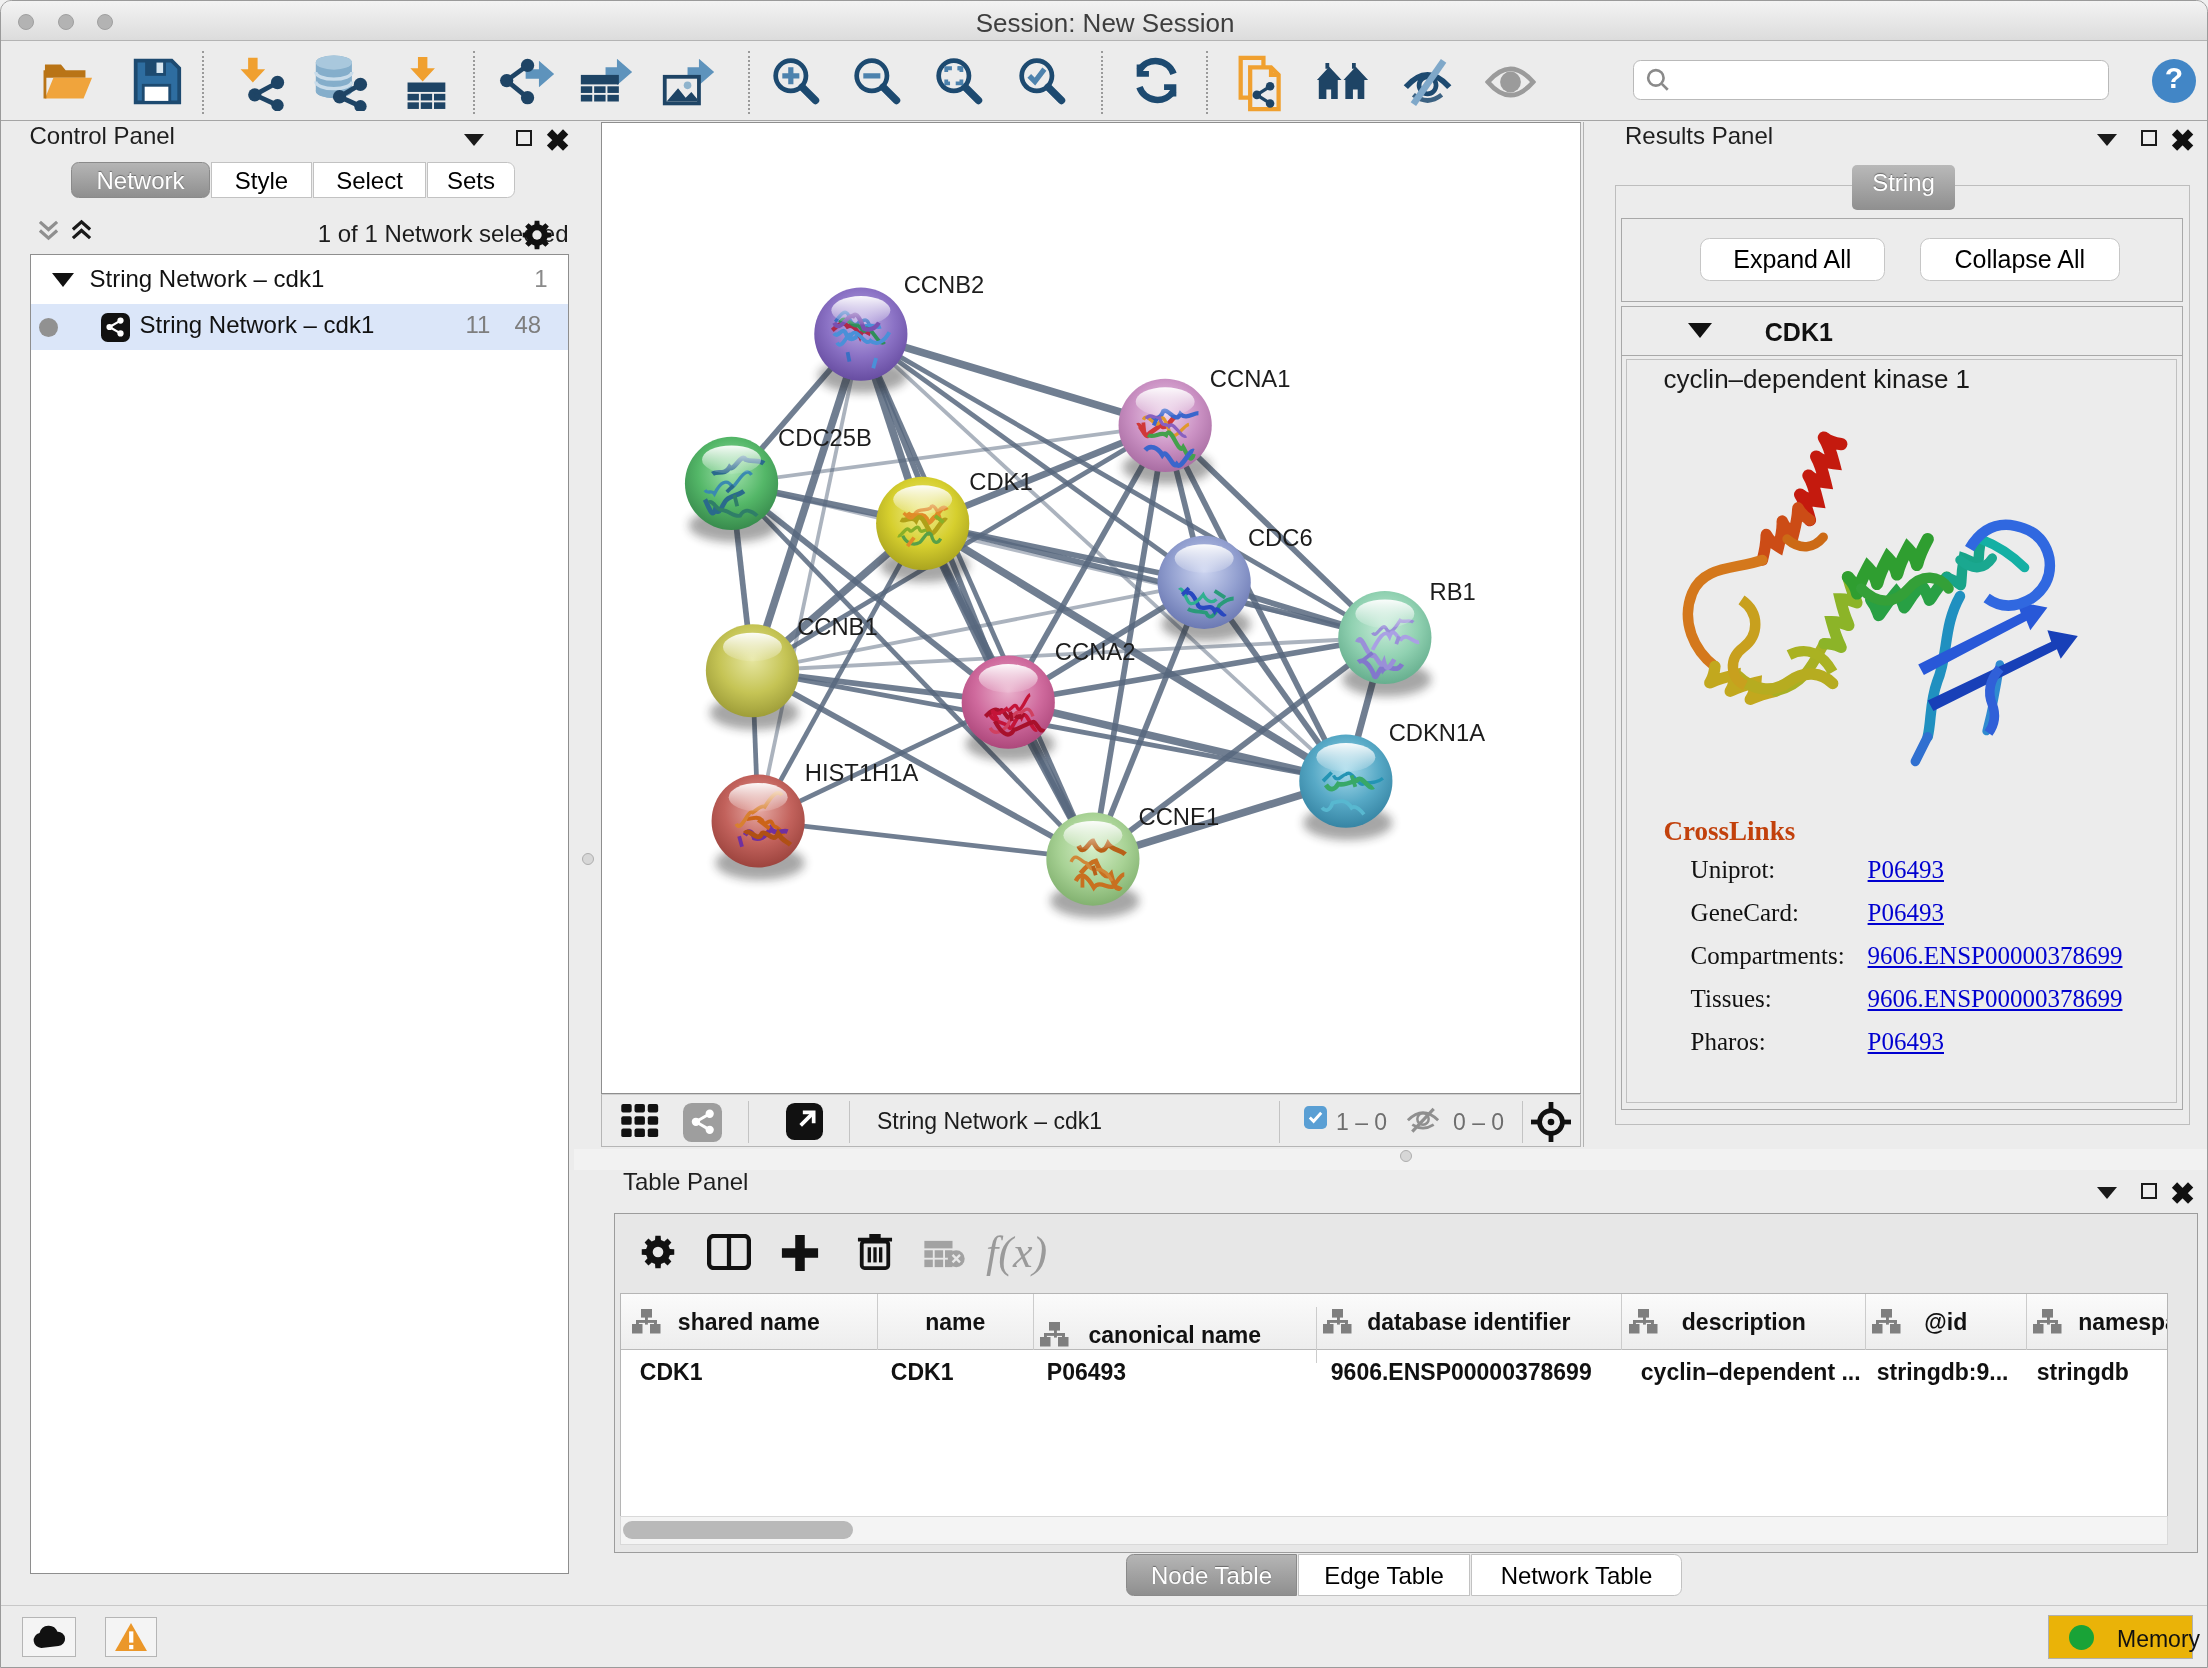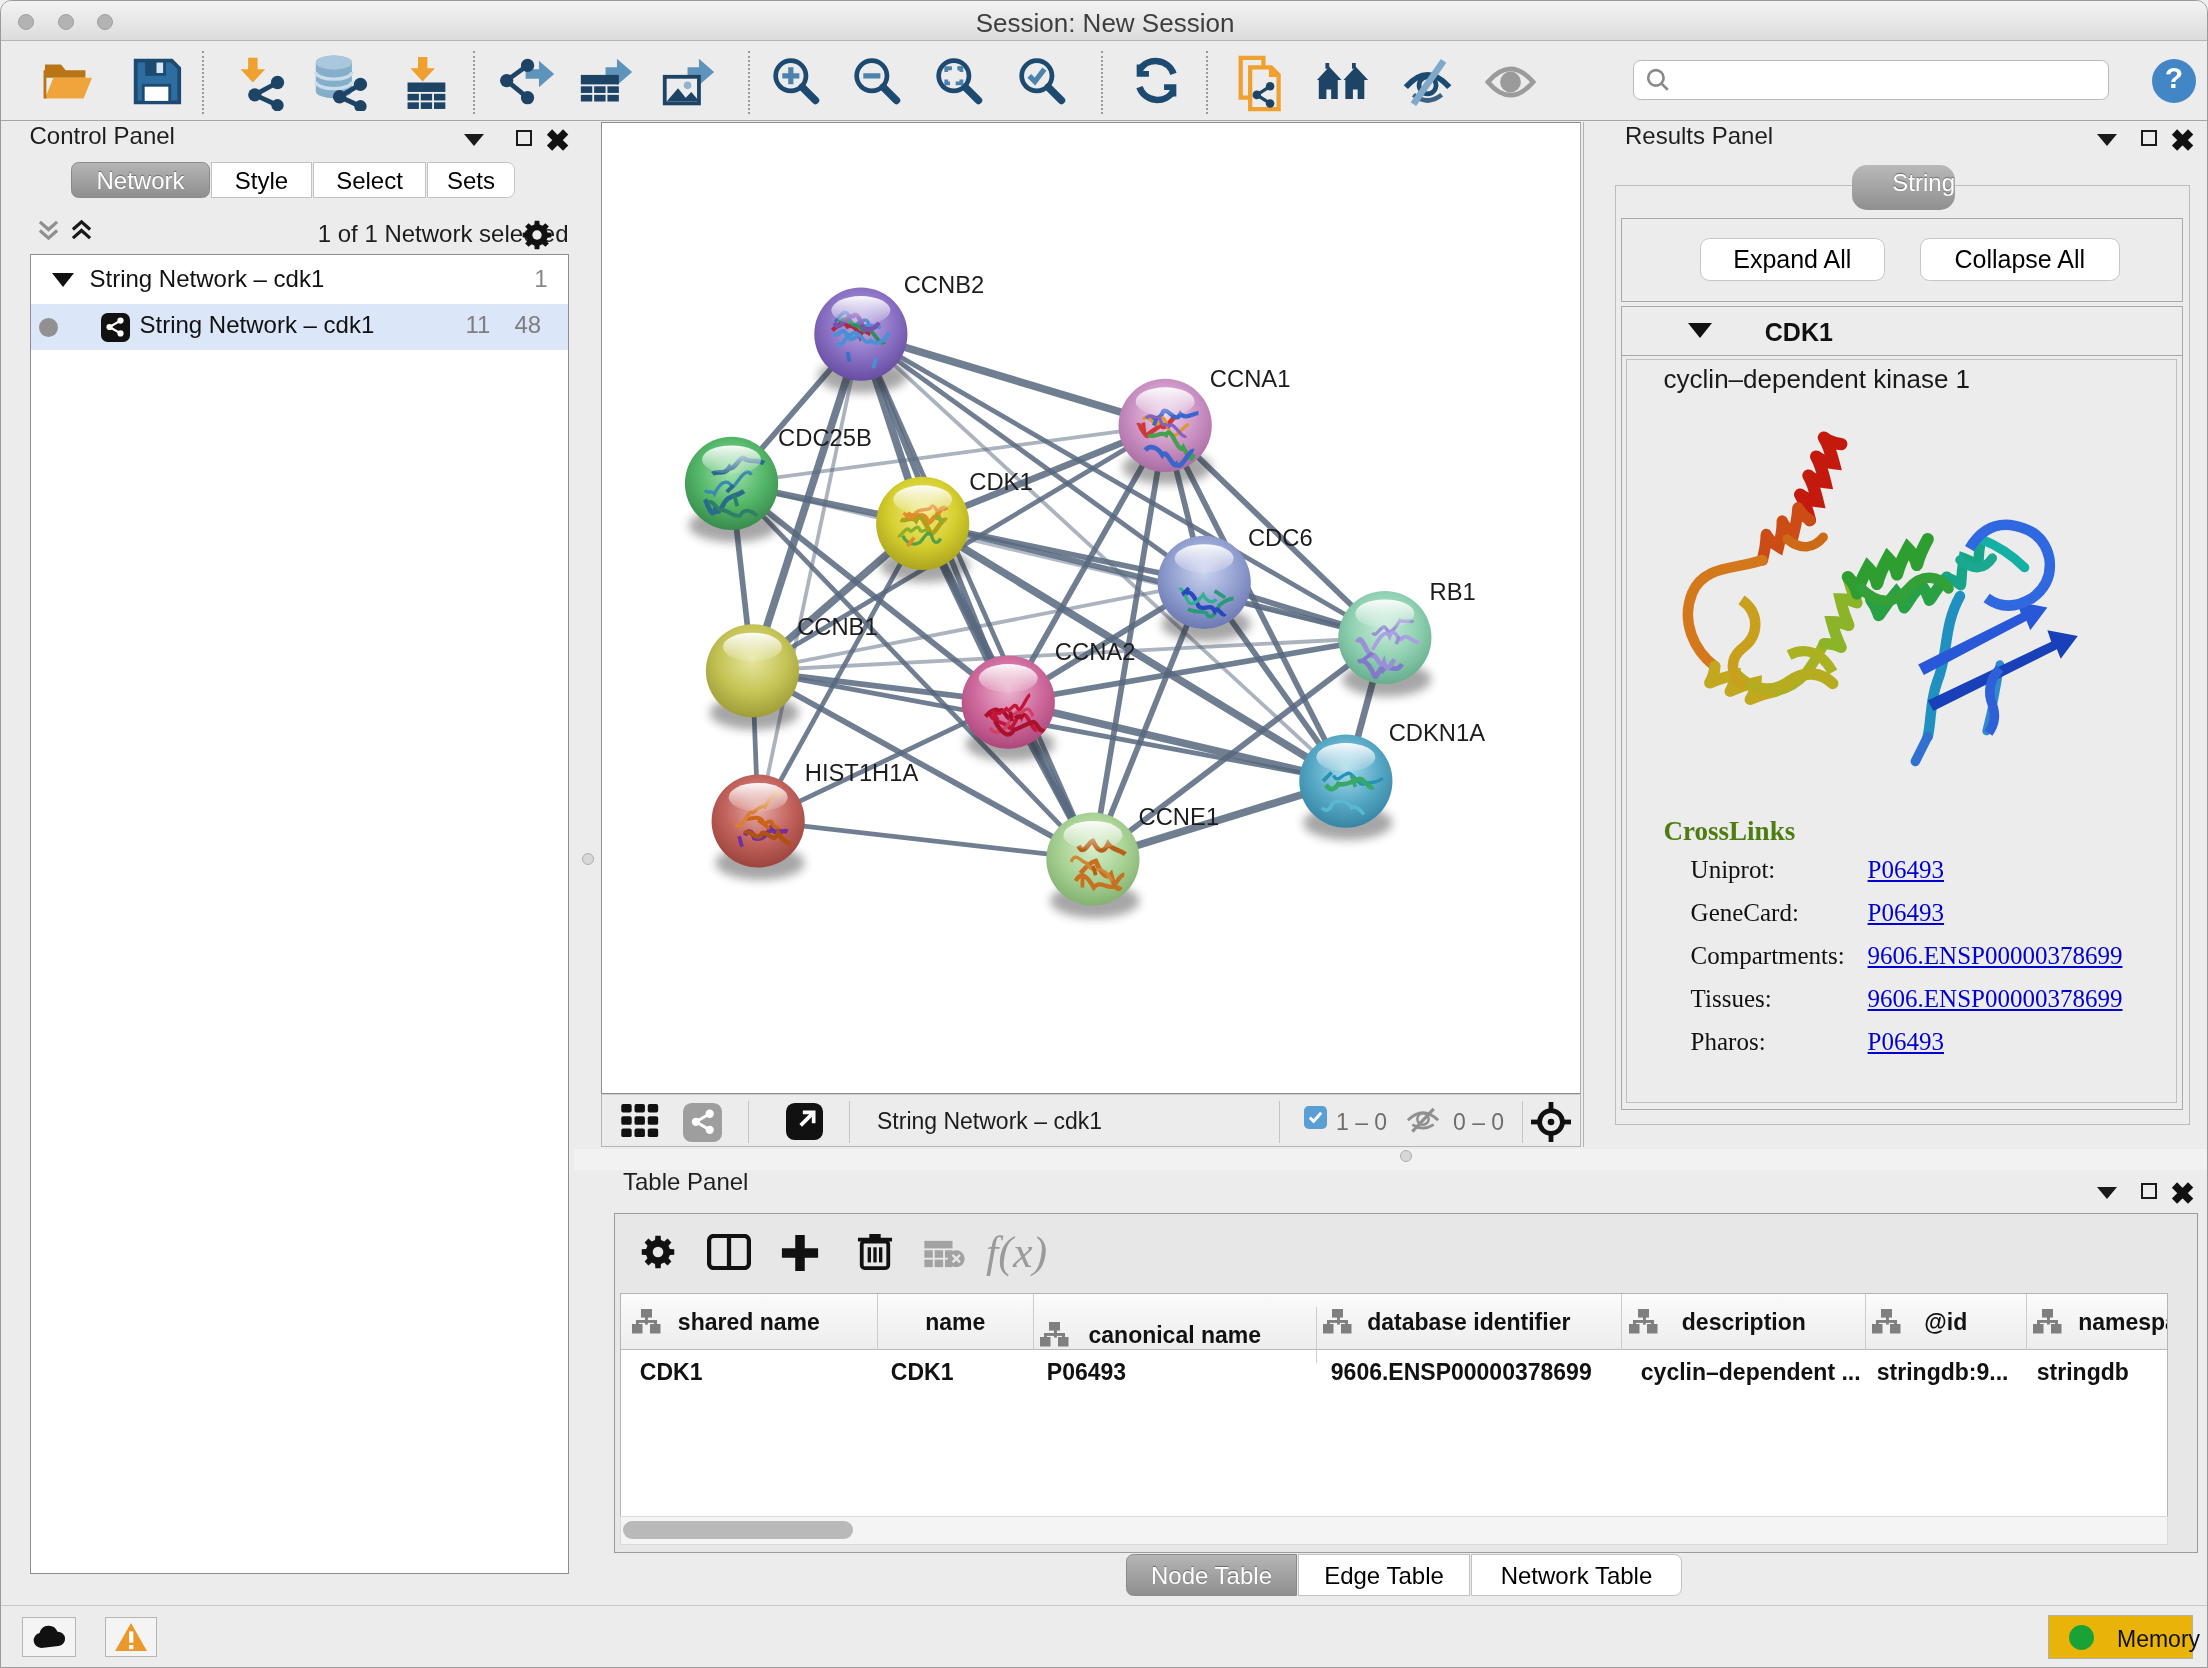--- a/index.html
+++ b/index.html
@@ -49,22 +49,22 @@
 .th .lbl{position:absolute;top:15px;width:100%;text-align:center;}
 .td{position:absolute;top:65px;font-size:23px;color:#111;}
 #tbl-scroll{position:absolute;left:4.8px;top:302px;width:1548px;height:28.5px;background:#f4f4f4;border:1px solid #d9d9d9;}
 #tbl-thumb{position:absolute;left:1.9px;top:3.8px;width:230px;height:18px;background:#b9b9b9;border-radius:9.5px;}
 
 .btab{position:absolute;top:1553px;height:42px;background:#fff;border:1px solid #c2c2c2;
   font-size:24px;color:#000;text-align:center;line-height:41px;}
 
 #rp{left:1582px;top:121px;width:627px;height:1025px;background:#ececec;border-left:1.9px solid #b2b2b2;}
 #rp-title{left:1624px;top:121px;font-size:24px;color:#1e1e1e;}
-#rp-tab{left:1851px;top:164px;width:103px;height:45px;border-radius:15px;
-  background:linear-gradient(#b9b9b9,#8f8f8f);color:#fff;font-size:24px;text-align:right;line-height:35px;
+#rp-tab{left:1851px;top:164px;width:103px;height:45px;border-radius:5px;
+  background:linear-gradient(#b9b9b9,#8f8f8f);color:#fff;font-size:24px;text-align:center;line-height:35px;
   text-shadow:0 -1px 1px #6a6a6a;z-index:5;}
 #rp-outer{left:1614px;top:184px;width:575px;height:940px;background:#ececec;border:1.9px solid #bdbdbd;}
 #rp-btnbox{position:absolute;left:4.8px;top:32px;width:562px;height:84px;border:1.9px solid #a8a8a8;background:#ececec;}
 .wbtn{position:absolute;top:19px;height:43px;background:#fff;border:1px solid #c6c6c6;border-radius:9.5px;
   font-size:25px;color:#000;text-align:center;line-height:40px;}
 #rp-big{position:absolute;left:4.8px;top:120px;width:562px;height:804px;border:1.9px solid #a8a8a8;background:#ececec;}
 #cdk1row{position:absolute;left:0;top:0;width:100%;height:49px;border-bottom:1.9px solid #a8a8a8;}
 #rp-inner{position:absolute;left:3.8px;top:52px;width:551px;height:744px;border:1px solid #c0c0c0;background:#ececec;}
 .serif{font-family:"Liberation Serif",serif;}
 .xl{color:#0000d0;text-decoration:underline;font-family:"Liberation Serif",serif;font-size:25px;}
@@ -748,21 +748,21 @@
 <path d="M 148 118 C 162 130 176 128 186 116" stroke="#cc6a16" stroke-width="10"></path>
           </g>
           <path d="M 286 250 L 394 196 L 390 184 L 422 190 L 404 214 L 400 204 L 292 261 z" fill="#2858d8"></path>
           <path d="M 296 288 L 426 226 L 422 214 L 454 220 L 436 244 L 432 234 L 302 299 z" fill="#1840b8"></path>
           <path d="M 340 128 q 18 -30 48 -24 q 30 6 36 34 q 4 26 -18 42 q -26 16 -48 0" fill="none" stroke="#3068e0" stroke-width="11"></path>
           <path d="M 372 254 q -16 18 -8 38 q 6 16 -4 30" fill="none" stroke="#3060d8" stroke-width="10"></path>
           <path d="M 100 182 C 120 196 118 220 102 232 C 86 244 88 264 104 272" fill="none" stroke="#c8a01e" stroke-width="11"></path>
           <path d="M 150 240 C 170 230 186 240 196 258" fill="none" stroke="#aab222" stroke-width="11"></path>
         </svg>
         </div>
-        <div class="serif" style="position:absolute;left:37px;top:456px;font-size:27px;font-weight:bold;color:#4d7c0f;">CrossLinks</div>
+        <div class="serif" style="position:absolute;left:37px;top:456px;font-size:27px;font-weight:bold;color:#c2410c;">CrossLinks</div>
         <div class="xlbl" style="position:absolute;left:64px;top:496px;">Uniprot:</div>
         <div class="xl" style="position:absolute;left:241px;top:496px;">P06493</div>
         <div class="xlbl" style="position:absolute;left:64px;top:539px;">GeneCard:</div>
         <div class="xl" style="position:absolute;left:241px;top:539px;">P06493</div>
         <div class="xlbl" style="position:absolute;left:64px;top:582px;">Compartments:</div>
         <div class="xl" style="position:absolute;left:241px;top:582px;">9606.ENSP00000378699</div>
         <div class="xlbl" style="position:absolute;left:64px;top:625px;">Tissues:</div>
         <div class="xl" style="position:absolute;left:241px;top:625px;">9606.ENSP00000378699</div>
         <div class="xlbl" style="position:absolute;left:64px;top:668px;">Pharos:</div>
         <div class="xl" style="position:absolute;left:241px;top:668px;">P06493</div>

